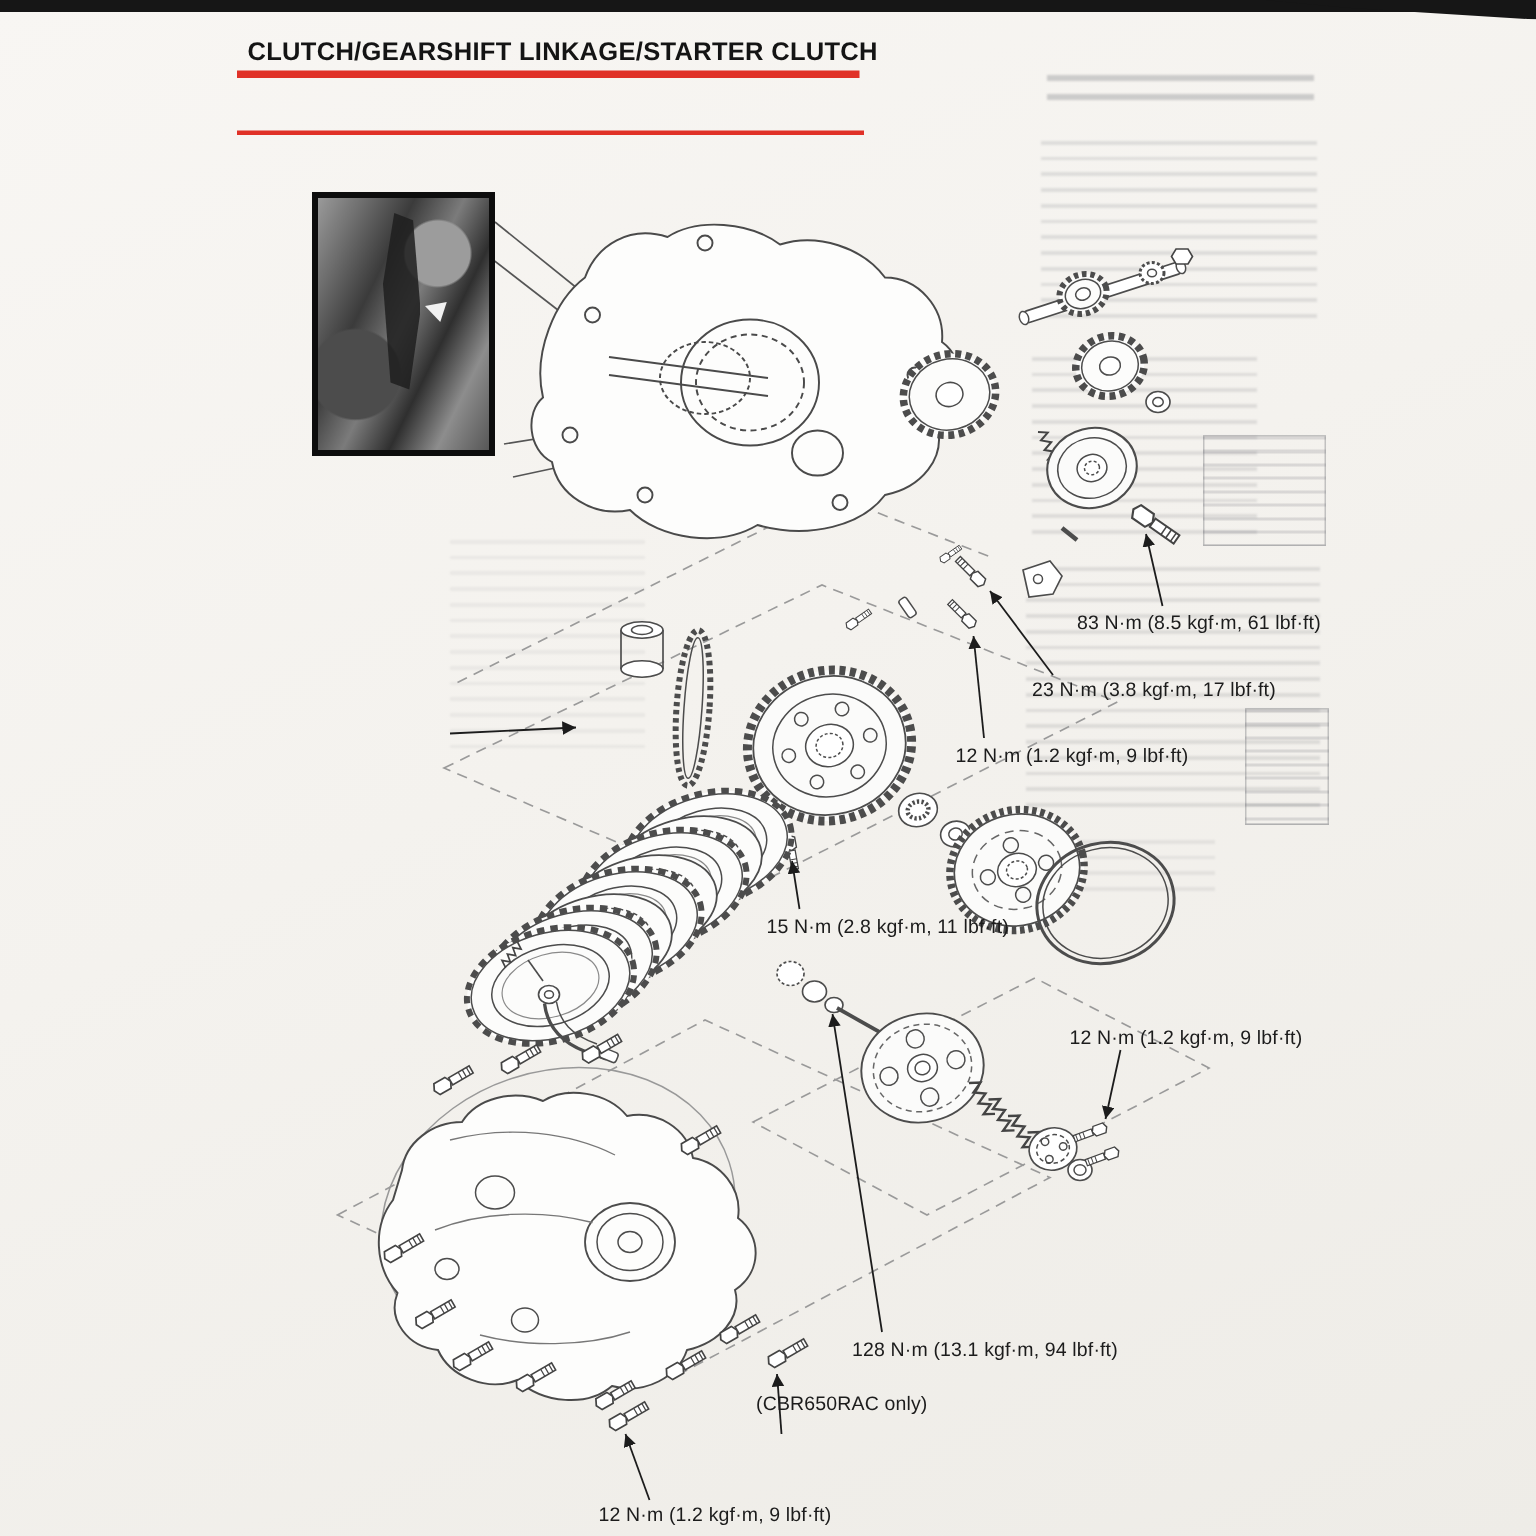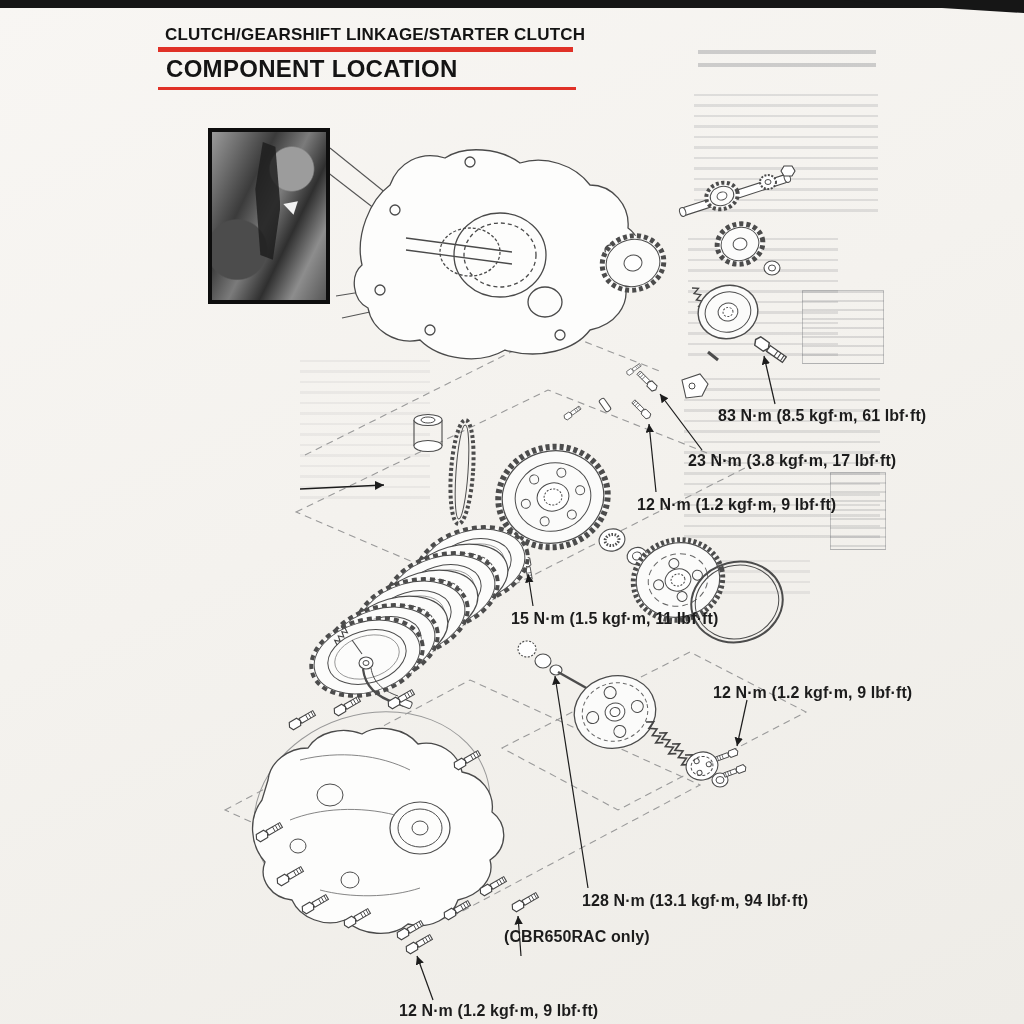--- a/index.html
+++ b/index.html
@@ -30,44 +30,43 @@
       radial-gradient(circle at 22% 70%,#4c4c4c 0 20%,transparent 21%),
       linear-gradient(116deg,#9a9a9a 0%,#6d6d6d 16%,#3b3b3b 33%,#7b7b7b 50%,#2f2f2f 66%,#8d8d8d 82%,#575757 100%);}
   .photo-part{position:absolute;left:38%;top:6%;width:22%;height:70%;background:#1f1f1f;
     clip-path:polygon(30% 0,80% 4%,100% 55%,70% 100%,20% 96%,0 40%);opacity:.85;}
   .photo-arrow{position:absolute;left:62%;top:40%;width:0;height:0;
     border-top:7px solid transparent;border-bottom:7px solid transparent;border-right:13px solid #f2f2f2;
     transform:rotate(18deg);}
   
   .art{position:absolute;left:0;top:0;z-index:3;}
   
-  .callout{position:absolute;z-index:8;font-size:16px;font-weight:700;letter-spacing:.1px;color:#1c1c1c;white-space:nowrap;}
+  .callout{position:absolute;z-index:8;font-size:13px;font-weight:400;letter-spacing:.1px;color:#1c1c1c;white-space:nowrap;}
   .c0{left:718px;top:407px}.c1{left:688px;top:452px}.c2{left:637px;top:496px}.c3{left:511px;top:610px}
-  .c4{left:713px;top:684px}.c5{left:582px;top:892px}.c6{left:504px;top:928px}.c7{left:399px;top:1002px}
+  .c4{left:713px;top:684px}.c5{left:568px;top:892px}.c6{left:504px;top:928px}.c7{left:399px;top:1002px}
 </style>
 </head>
 <body>
 
 <div class="page">
 
   <div class="scan-top"></div>
   <div class="scan-top-right"></div>
 
   <div class="ghost ghost-strong" style="left:698px;top:50px;width:178px;height:26px"></div>
   <div class="ghost" style="left:694px;top:94px;width:184px;height:118px"></div>
   <div class="ghost" style="left:688px;top:238px;width:150px;height:125px"></div>
   <div class="ghost-box" style="left:802px;top:290px;width:80px;height:72px"></div>
   <div class="ghost" style="left:684px;top:378px;width:196px;height:168px"></div>
   <div class="ghost-box" style="left:830px;top:472px;width:54px;height:76px"></div>
   <div class="ghost" style="left:690px;top:560px;width:120px;height:42px;opacity:.3"></div>
   <div class="ghost" style="left:300px;top:360px;width:130px;height:140px;opacity:.22"></div>
 
   <div class="breadcrumb">CLUTCH/GEARSHIFT LINKAGE/STARTER CLUTCH</div>
   <div class="rule-thick"></div>
-  <div class="page-title">COMPONENT LOCATION</div>
   <div class="rule-thin"></div>
 
   <div class="photo">
     <div class="photo-part"></div>
     <div class="photo-arrow"></div>
   </div>
 
   <svg class="art" width="1024" height="1024" viewBox="0 0 1024 1024">
     <defs>
       <marker id="arr" markerWidth="9" markerHeight="8" refX="7" refY="3.5" orient="auto">
@@ -332,19 +331,19 @@
       <line x1="747" y1="700" x2="737" y2="746"></line>
       <line x1="588" y1="888" x2="555" y2="676"></line>
       <line x1="521" y1="956" x2="518" y2="916"></line>
       <line x1="433" y1="1000" x2="417" y2="956"></line>
     </g>
   </svg>
 
   <div class="callout c0">83 N·m (8.5 kgf·m, 61 lbf·ft)</div>
   <div class="callout c1">23 N·m (3.8 kgf·m, 17 lbf·ft)</div>
   <div class="callout c2">12 N·m (1.2 kgf·m, 9 lbf·ft)</div>
-  <div class="callout c3">15 N·m (1.5 kgf·m, 11 lbf·ft)</div>
+  <div class="callout c3">15 N·m (2.8 kgf·m, 11 lbf·ft)</div>
   <div class="callout c4">12 N·m (1.2 kgf·m, 9 lbf·ft)</div>
   <div class="callout c5">128 N·m (13.1 kgf·m, 94 lbf·ft)</div>
   <div class="callout c6">(CBR650RAC only)</div>
   <div class="callout c7">12 N·m (1.2 kgf·m, 9 lbf·ft)</div>
 
 </div>
 
 </body></html>

